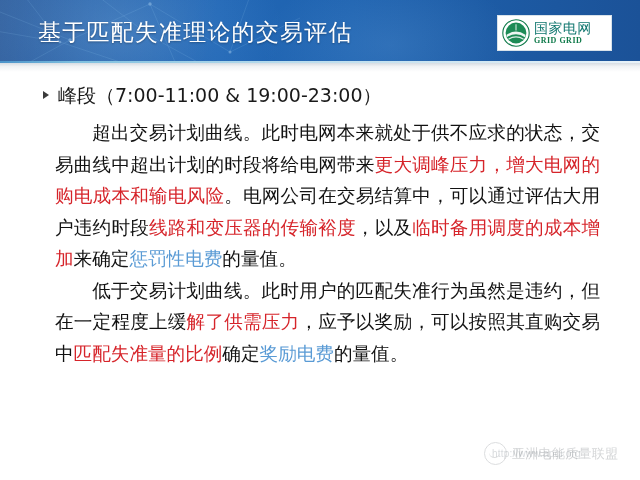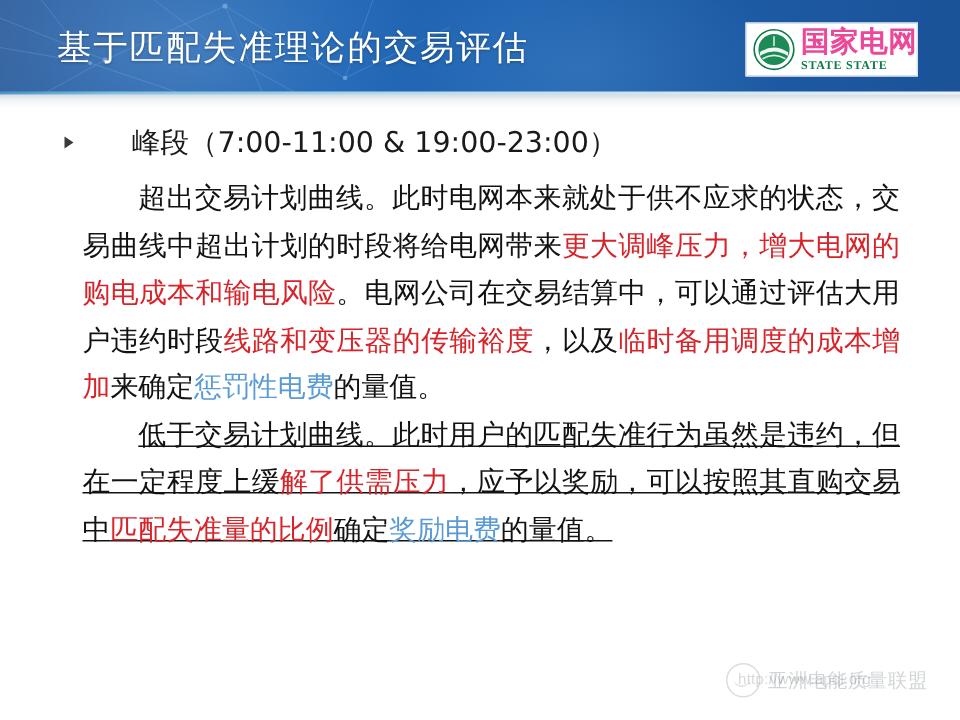--- a/index.html
+++ b/index.html
@@ -97,24 +97,24 @@
     position: relative;
   }
   .logo-text {
     margin-left: 3px;
     display: flex;
     flex-direction: column;
     justify-content: center;
     line-height: 1;
   }
   .logo-cn {
-    font-size: 19px;
+    font-size: 14px;
     letter-spacing: 0.4px;
-    color: #ec4899;
-    font-weight: bold;
+    color: #0f766e;
+    font-weight: normal;
     white-space: nowrap;
   }
   .logo-en {
     font-size: 8px;
     letter-spacing: 0.5px;
     color: #0f7a4a;
     font-family: "Liberation Serif", "DejaVu Serif", serif;
     font-weight: bold;
     margin-top: 2px;
     white-space: nowrap;
@@ -123,21 +123,21 @@
   
   .body-area {
     position: absolute;
     left: 0;
     top: 80px;
     width: 640px;
   }
   .bullet-line {
     position: relative;
     margin: 0 0 6px 0;
-    padding-left: 88px;
+    padding-left: 58px;
     font-size: 19px;
     line-height: 31px;
     color: #1a1a1a;
     white-space: nowrap;
   }
   .bullet-marker {
     position: absolute;
     left: 43px;
     top: 11px;
     width: 0; height: 0;
@@ -149,21 +149,21 @@
     margin: 0;
     padding: 0 40px 0 55px;
     font-size: 18.6px;
     line-height: 31.5px;
     color: #121212;
     text-align: justify;
     text-justify: inter-ideograph;
     text-indent: 2em;
     word-break: break-all;
   }
-  .para + .para { margin-top: 0; text-decoration: underline; }
+  .para + .para { margin-top: 0; }
 
   
   .footer-mark {
     position: absolute;
     left: 484px;
     top: 442px;
     display: flex;
     align-items: center;
     opacity: 0.30;
   }
@@ -236,21 +236,21 @@
         <svg width="30" height="30" viewBox="0 0 30 30">
           <circle cx="15" cy="15" r="13.2" fill="none" stroke="#0f7a4a" stroke-width="1.1"></circle>
           <circle cx="15" cy="15" r="10.4" fill="#1d8b56"></circle>
           <path d="M5.6 16.8 Q15 10.4 24.4 16.8 L24.4 19.4 Q15 13.2 5.6 19.4 Z" fill="#ffffff" opacity="0.92"></path>
           <path d="M7.4 21.2 Q15 16.6 22.6 21.2" fill="none" stroke="#ffffff" stroke-width="1.1" opacity="0.85"></path>
           <path d="M15 6.2 L15 12.6" stroke="#ffffff" stroke-width="1.1" opacity="0.8"></path>
         </svg>
       </div>
       <div class="logo-text">
         <div class="logo-cn">国家电网</div>
-        <div class="logo-en">STATE STATE</div>
+        <div class="logo-en">GRID GRID</div>
       </div>
     </div>
   </div>
   <div class="header-bottom-line"></div>
   <div class="header-shadow"></div>
 
   <div class="body-area">
 
     <div class="bullet-line">
       <span class="bullet-marker"></span>

